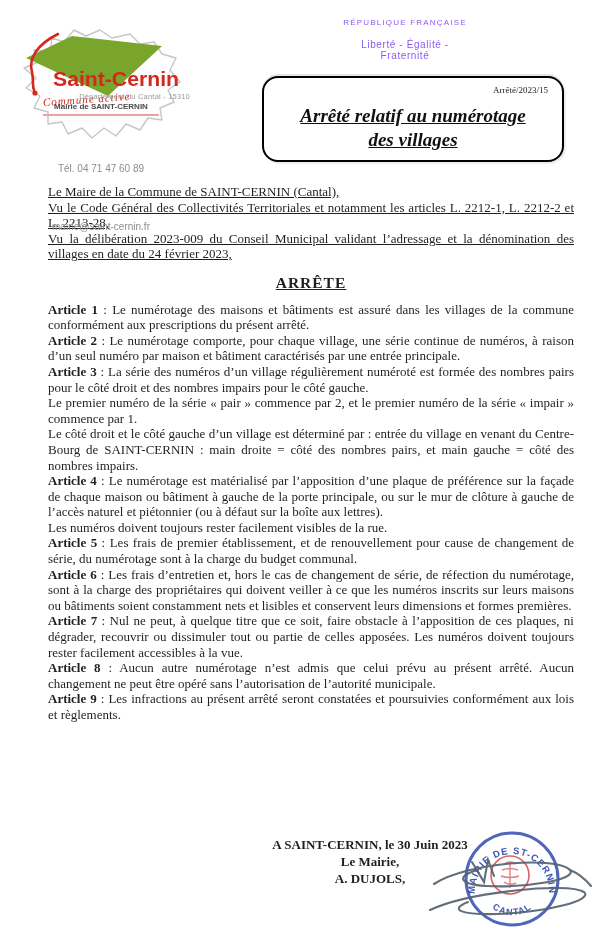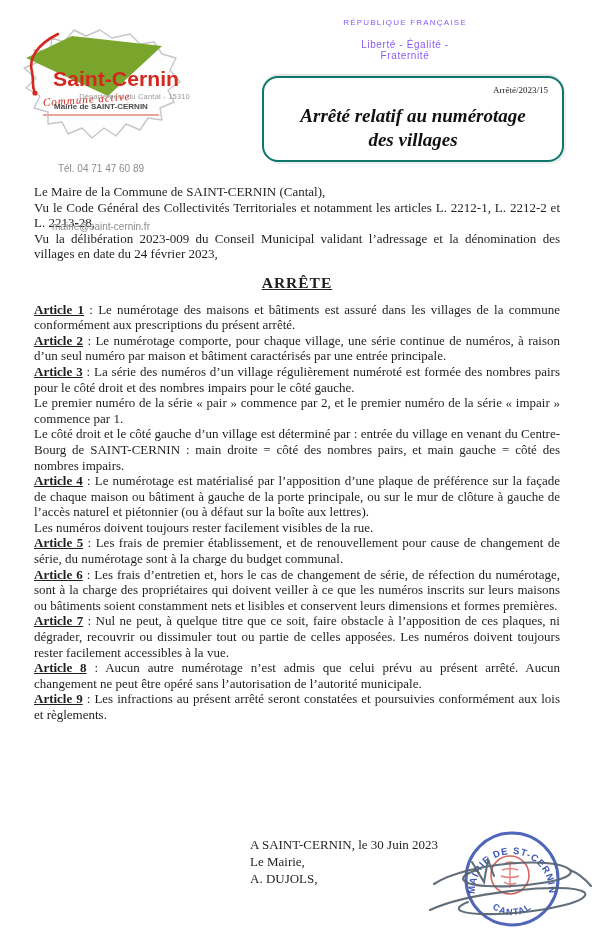--- a/index.html
+++ b/index.html
@@ -18,37 +18,37 @@
   .logo-rule{width:116px;height:2px;background:#e5a59b;margin:3px auto 4px auto;}
   .logo-tel,.logo-mail{font-size:10px;color:#8d8d8d;line-height:9.5px;margin-top:48px;}
   
   .rf{position:absolute;left:340px;top:18px;width:130px;text-align:center;
     font-family:"Liberation Sans","DejaVu Sans",sans-serif;color:#8b5cf6;}
   .rf-l1{font-size:8px;letter-spacing:1.2px;}
   .rf-l2{font-size:10px;letter-spacing:.6px;margin-top:12px;}
   
   .title-box{
     position:absolute;left:262px;top:76px;width:302px;height:86px;
-    border:2px solid #0f766e;border-radius:16px;background:#fff;
+    border:2px solid #000000;border-radius:16px;background:#fff;
     box-shadow:0 -2px 0 rgba(150,150,150,.25), 2px 2px 0 rgba(170,170,170,.2);
     box-sizing:border-box;
   }
   .title-ref{position:absolute;top:7px;right:14px;font-size:9px;color:#222;}
   .title-main{position:absolute;top:26px;left:0;width:100%;text-align:center;
     font-weight:bold;font-style:italic;font-size:19px;line-height:24px;color:#101010;}
   
-  .doc-body{position:absolute;left:34px;top:184px;width:526px;font-size:13px;line-height:15.6px;text-align:justify;}
+  .doc-body{position:absolute;left:48px;top:184px;width:526px;font-size:13px;line-height:15.6px;text-align:justify;}
   .doc-body p{margin:0;}
-  .pre-line{display:block;}
+  .pre-line{display:block;text-decoration:underline;}
   .decree-heading{text-align:center;font-weight:bold;font-size:15.5px;letter-spacing:1px;margin:13px 0 11px 0;text-decoration:underline;}
   .article{margin-bottom:13px;}
-  .alabel{font-weight:bold;text-decoration:underline;}
+  .alabel{font-weight:bold;}
   .aline{display:block;}
   
-  .closing{position:absolute;left:250px;top:836px;width:240px;font-size:13px;line-height:17px;}
+  .closing{position:absolute;left:250px;top:836px;width:240px;text-align:center;font-size:13px;line-height:17px;font-weight:bold;}
   .stamp{position:absolute;left:428px;top:818px;}
 </style>
 </head>
 <body>
 
 <div class="page">
 
   <div class="logo">
     <svg width="178" height="122" viewBox="0 0 178 122">
 

